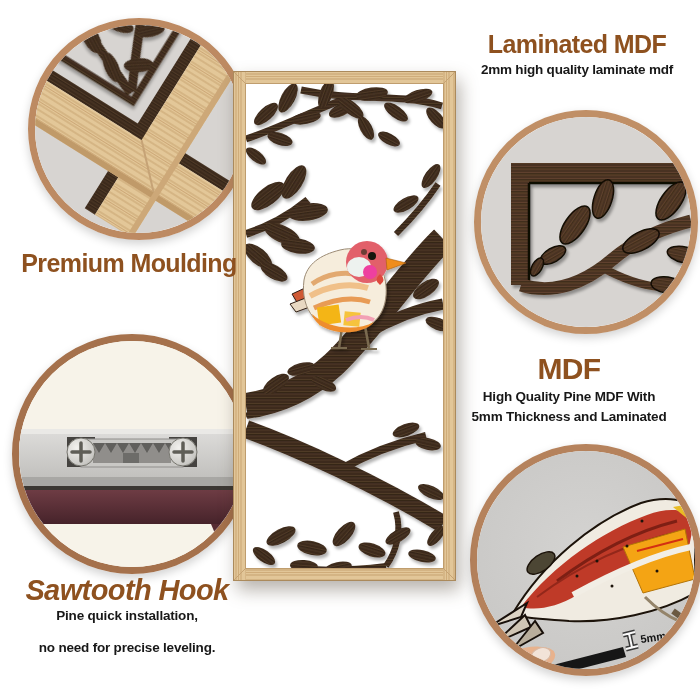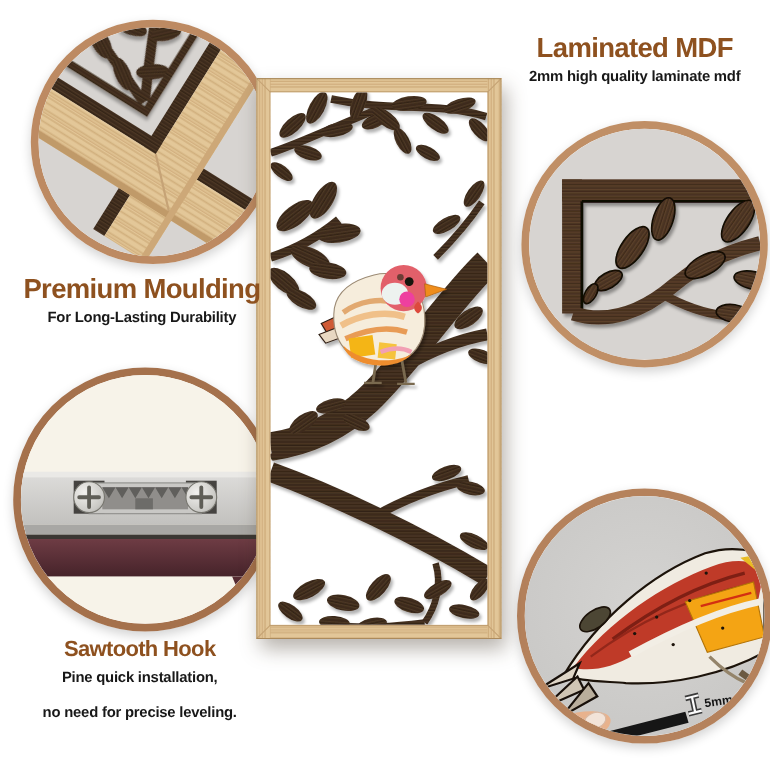--- a/index.html
+++ b/index.html
@@ -30,21 +30,21 @@
     font-weight:700;color:#8E511F;font-size:25px;letter-spacing:-.6px;line-height:27px;
   }
   .label-sub{
     font-weight:700;color:#181818;font-size:13.5px;line-height:20px;margin-top:2px;letter-spacing:-.2px;
   }
   #label-laminated{left:427px;top:31px;width:300px;}
   #label-premium  {left:4px;  top:250px;width:250px;}
   #label-mdf      {left:444px;top:353px;width:250px;}
   #label-mdf .label-title{font-size:30px;line-height:32px;}
   #label-sawtooth {left:2px;  top:577px;width:250px;}
-  #label-sawtooth .label-title{font-size:20px;}
+  #label-sawtooth .label-title{font-size:29px;font-style:italic;}
 </style>
 </head>
 <body>
 
 <div id="canvas">
 
   <div class="callout" id="circle-tl">
     <svg viewBox="0 0 208 208">
       <defs>
         <pattern id="oakA" width="16" height="16" patternUnits="userSpaceOnUse">
@@ -336,23 +336,27 @@
     </svg>
   </div>
 
   <div class="label-block" id="label-laminated">
     <div class="label-title">Laminated MDF</div>
     <div class="label-sub">2mm high quality laminate mdf</div>
   </div>
 
   <div class="label-block" id="label-premium">
     <div class="label-title">Premium Moulding</div>
-    <div class="label-sub">For Long-Lasting Durability</div>
-  </div>
-
+  </div>
+
+  <div class="label-block" id="label-mdf">
+    <div class="label-title">MDF</div>
+    <div class="label-sub">High Quality Pine MDF With</div>
+    <div class="label-sub" style="margin-top:0;">5mm Thickness and Laminated</div>
+  </div>
 
   <div class="label-block" id="label-sawtooth">
     <div class="label-title">Sawtooth Hook</div>
     <div class="label-sub">Pine quick installation,</div>
     <div class="label-sub" style="margin-top:12px;">no need for precise leveling.</div>
   </div>
 
 </div>
 
 </body></html>

